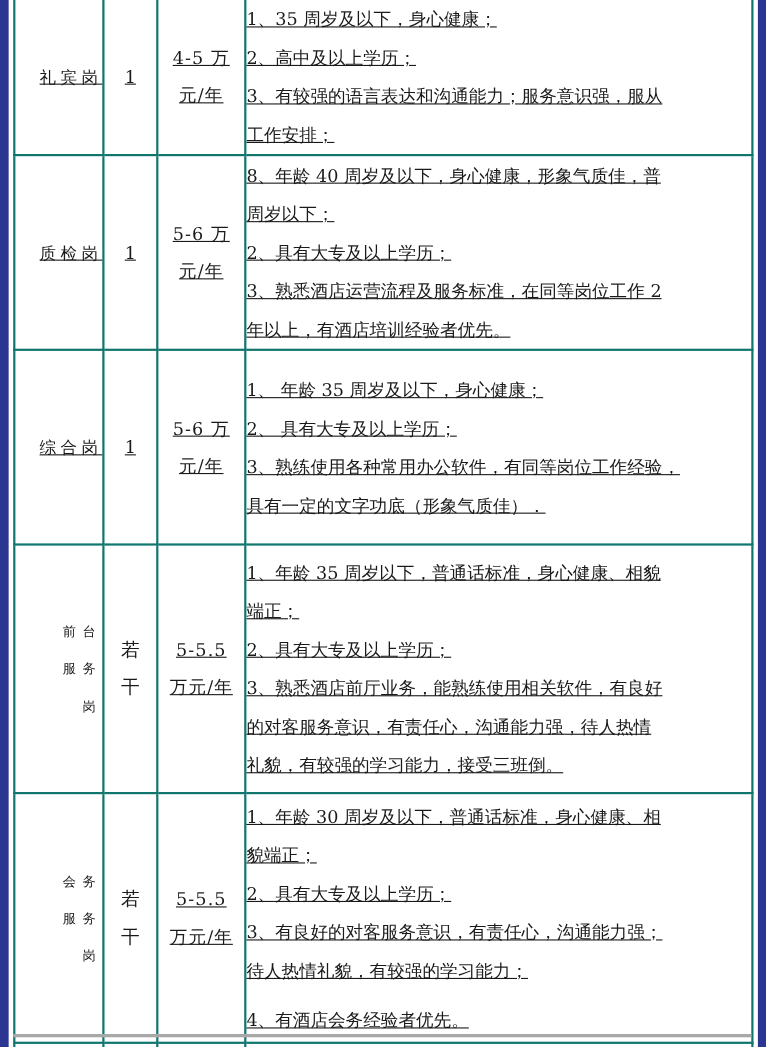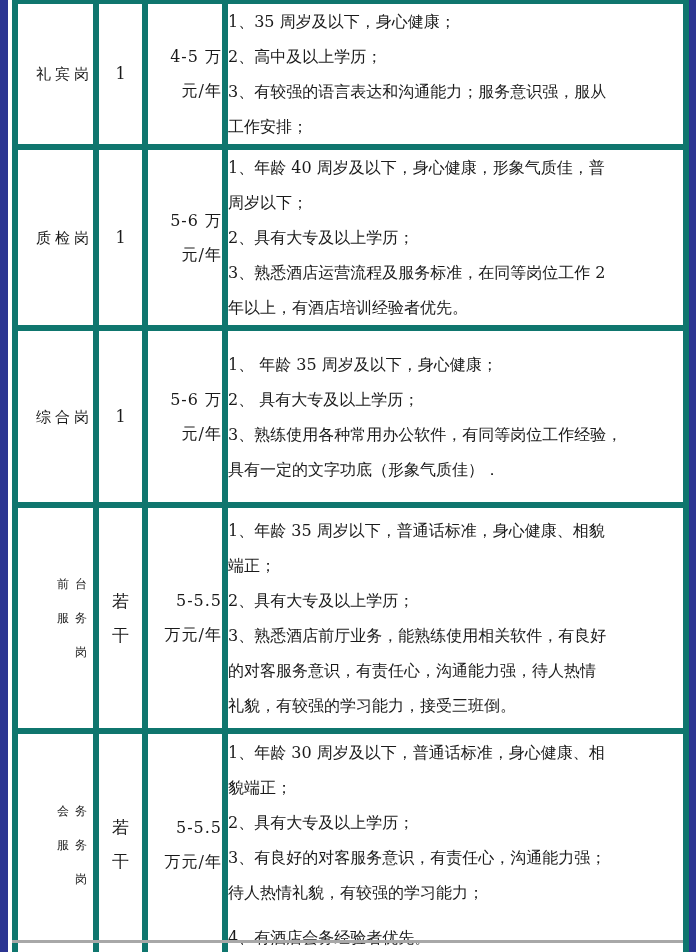--- a/index.html
+++ b/index.html
@@ -11,27 +11,28 @@
   }
   .band-left { position: absolute; left: 0; top: 0; width: 8px; height: 952px; background: #2b3592; }
   .band-right { position: absolute; left: 689px; top: 0; width: 7px; height: 952px; background: #2b3592; }
   .band-gap-left { position: absolute; left: 8px; top: 0; width: 4px; height: 952px; background: #ffffff; }
   table.jobs {
     position: absolute; left: 12px; top: -2px;
     border-collapse: collapse; table-layout: fixed;
     width: 671px;
   }
   table.jobs td {
-    border: 6px solid #0f766e;
+    border: 2px solid #0f766e;
     padding: 0;
     vertical-align: middle;
+    text-decoration: underline;
   }
   td.name { width: 80px; text-align: right; font-size: 15px; letter-spacing: 4px; line-height: 28px; }
   td.count { width: 48px; text-align: center; font-size: 16px; line-height: 34px; }
-  td.salary { width: 79px; text-align: right; font-size: 16px; line-height: 34px; letter-spacing: 1px; }
+  td.salary { width: 79px; text-align: center; font-size: 16px; line-height: 34px; letter-spacing: 1px; }
   td.req { padding: 4px 10px 6px 10px; font-size: 16px; line-height: 35px; text-align: left; }
   .req-line { display: block; }
   .req-line.gap { margin-top: 10px; }
   .name-stack { display: inline-block; line-height: 34px; letter-spacing: 6px; font-size: 12px; }
   .count-stack { display: inline-block; line-height: 34px; font-size: 17px; }
   .bottom-strip { position: absolute; left: 12px; top: 940px; width: 671px; height: 3px; background: #a8a8a8; }
 </style>
 </head>
 <body>
 
@@ -72,21 +73,21 @@
         <span>质检岗</span>
       </td>
       <td class="count">
         <span>1</span>
       </td>
       <td class="salary">
         <span class="req-line">5-6 万</span>
         <span class="req-line">元/年</span>
       </td>
       <td class="req">
-        <span class="req-line">1、年龄 40 周岁及以下，身心健康，形象气质佳，普</span>
+        <span class="req-line">8、年龄 40 周岁及以下，身心健康，形象气质佳，普</span>
         <span class="req-line">周岁以下；</span>
         <span class="req-line">2、具有大专及以上学历；</span>
         <span class="req-line">3、熟悉酒店运营流程及服务标准，在同等岗位工作 2</span>
         <span class="req-line">年以上，有酒店培训经验者优先。</span>
       </td>
     </tr>
 
     <tr style="height:177px">
       <td class="name">
         <span>综合岗</span>

